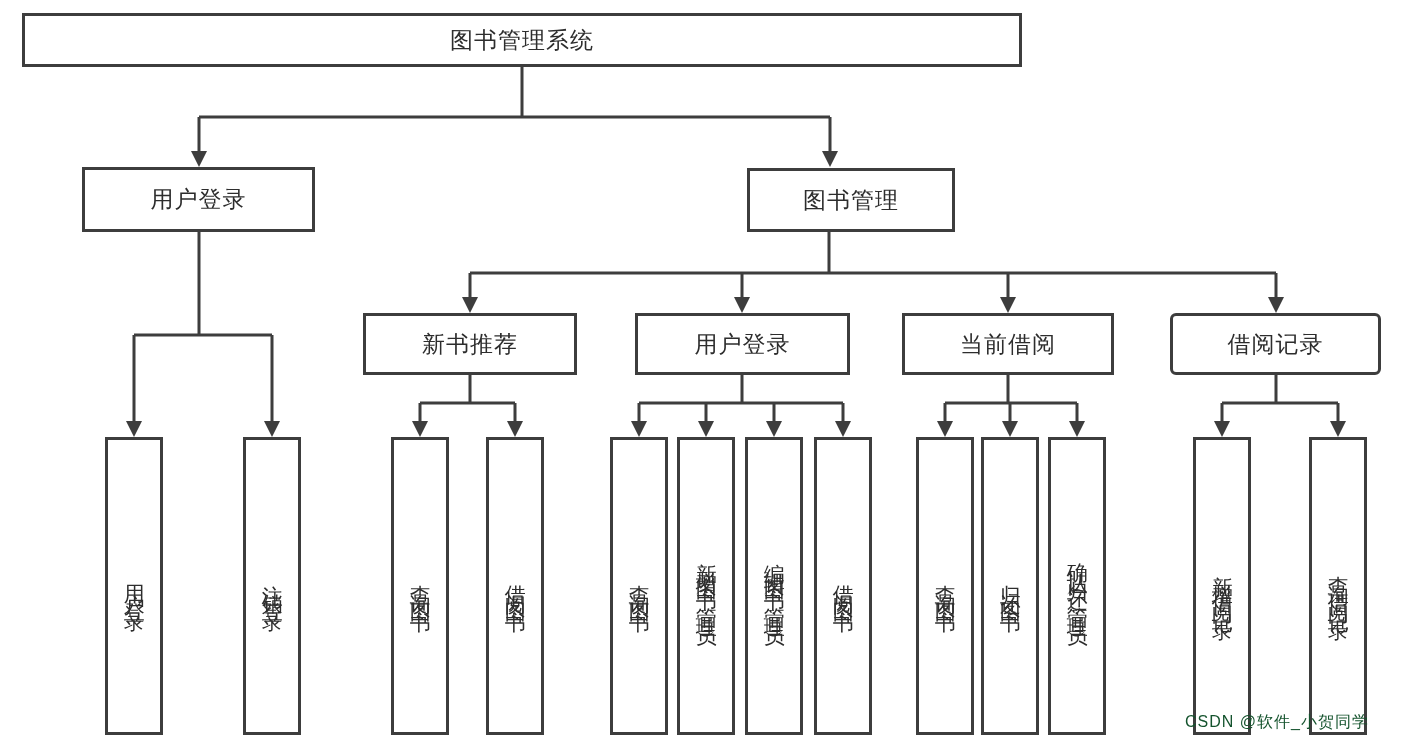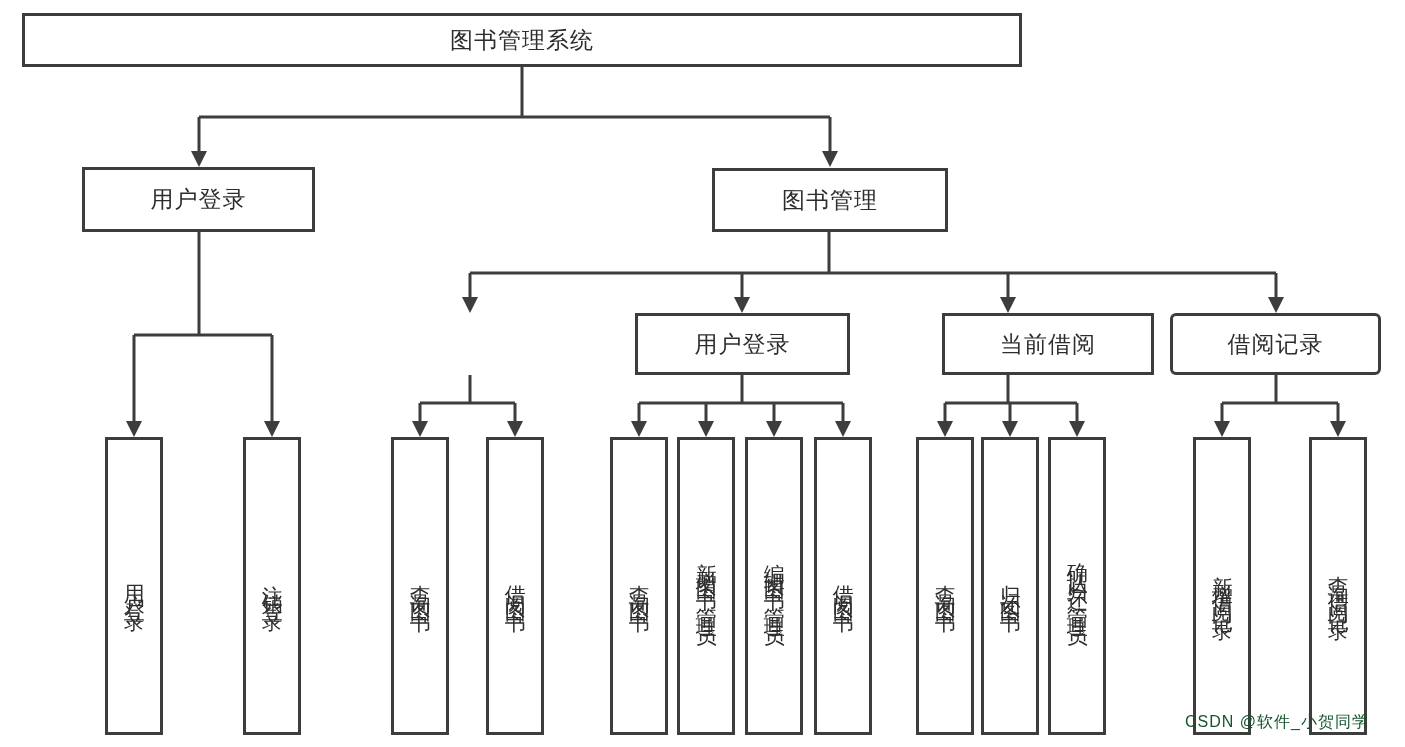--- a/index.html
+++ b/index.html
@@ -65,24 +65,25 @@
       <polygon points="1002,421 1018,421 1010,437"></polygon>
       <polygon points="1069,421 1085,421 1077,437"></polygon>
       <polygon points="1214,421 1230,421 1222,437"></polygon>
       <polygon points="1330,421 1346,421 1338,437"></polygon>
     </g>
   </svg>
 
   <div class="box h" style="left:22px; top:13px; width:1000px; height:54px;">图书管理系统</div>
 
   <div class="box h" style="left:82px; top:167px; width:233px; height:65px;">用户登录</div>
-  <div class="box h" style="left:712px; top:168px; width:236px; height:64px;">图书管理</div>
+  <div class="box h" style="left:747px; top:168px; width:208px; height:64px;">图书管理</div>
 
+  <div class="box h" style="left:363px; top:313px; width:214px; height:62px;">新书推荐</div>
   <div class="box h" style="left:635px; top:313px; width:215px; height:62px;">用户登录</div>
-  <div class="box h" style="left:902px; top:313px; width:212px; height:62px;margin-left:40px;">当前借阅</div>
+  <div class="box h" style="left:902px; top:313px; width:212px; height:62px;">当前借阅</div>
   <div class="box h" style="left:1170px; top:313px; width:211px; height:62px;border-radius:6px;">借阅记录</div>
 
   <div class="box v" style="left:105px; top:437px; width:58px; height:298px;">用户登录</div>
   <div class="box v" style="left:243px; top:437px; width:58px; height:298px;">注销登录</div>
 
   <div class="box v" style="left:391px; top:437px; width:58px; height:298px;">查询图书</div>
   <div class="box v" style="left:486px; top:437px; width:58px; height:298px;">借阅图书</div>
 
   <div class="box v" style="left:610px; top:437px; width:58px; height:298px;">查询图书</div>
   <div class="box v" style="left:677px; top:437px; width:58px; height:298px;">新增图书（管理员）</div>

